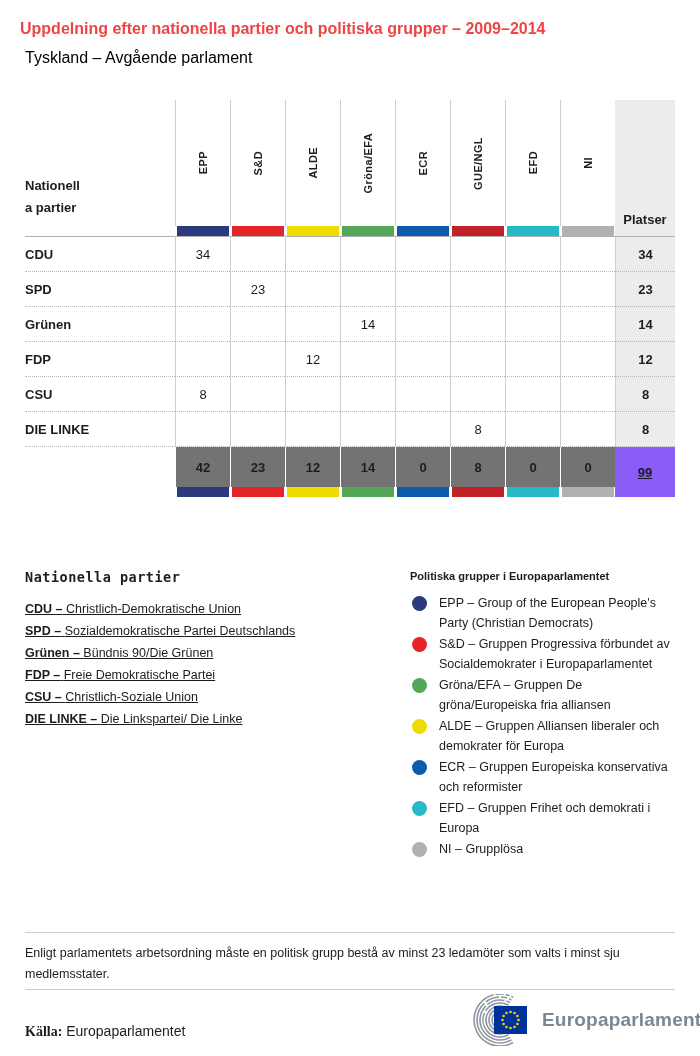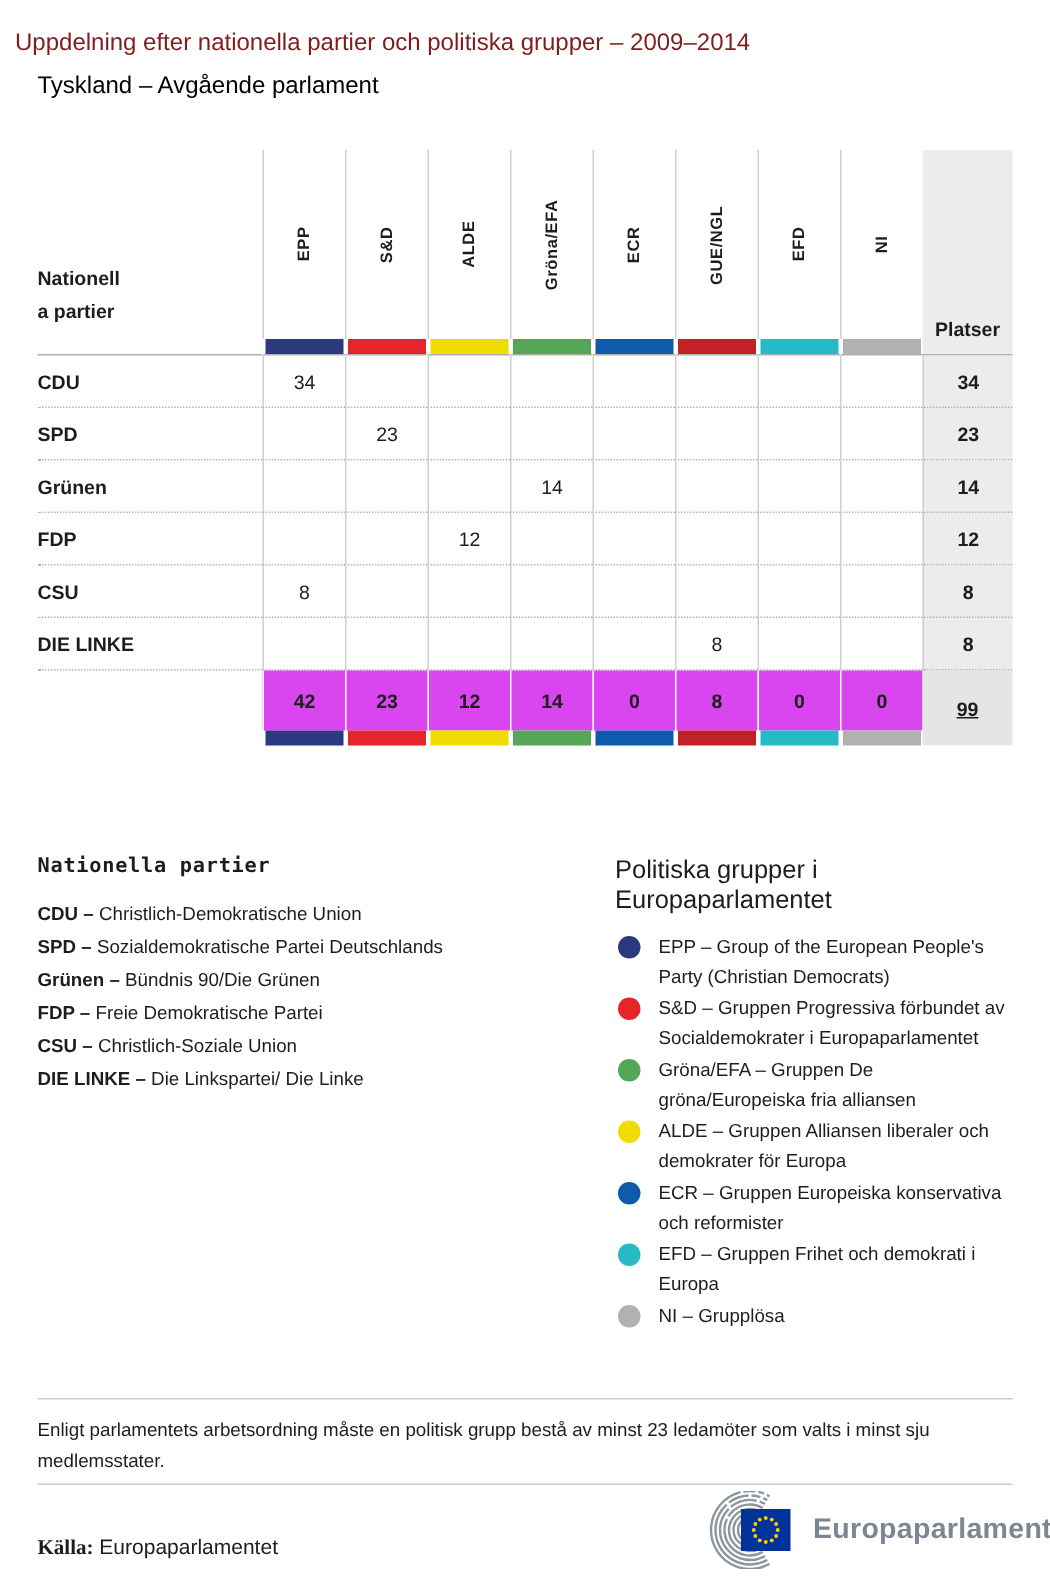--- a/index.html
+++ b/index.html
@@ -2,21 +2,21 @@
 <html><head>
 <meta charset="utf-8">
 <style>
   html,body{margin:0;padding:0;background:#fff;}
   body{width:700px;height:1056px;position:relative;overflow:hidden;
        font-family:"Liberation Sans",sans-serif;color:#1d1d1b;
        -webkit-font-smoothing:antialiased;}
   .abs{position:absolute;}
 
   
-  .title{left:10px;top:20px;font-size:16px;font-weight:normal;color:#7f1d1d;}
+  .title{left:20px;top:20px;font-size:16px;font-weight:bold;color:#ef4444;}
   .subtitle{left:25px;top:49px;font-size:16px;color:#000000;}
 
   
   .tbl{left:25px;top:100px;display:grid;
        grid-template-columns:150px repeat(8,55px) 60px;
        grid-template-rows:126px 11px repeat(6,35px) 40px 10px;}
   .cell{box-sizing:border-box;min-width:0;}
   .bl{border-left:1px solid #cfcfcf;}
   .blw{border-left:1px solid #fff;}
   .hlabel{display:flex;flex-direction:column;justify-content:flex-end;
@@ -29,34 +29,34 @@
           padding-bottom:9px;font-size:13px;font-weight:bold;
           border-bottom:1px solid #b0b0b0;}
   .barrow{border-bottom:1px solid #b0b0b0;display:flex;align-items:flex-start;}
   .bar{height:10px;flex:1;margin:0 1px;}
   .barrow2{display:flex;align-items:flex-start;}
   .lbl{font-size:13px;font-weight:bold;display:flex;align-items:center;
        border-bottom:1px dotted #b5b5b5;}
   .val{font-size:13px;display:flex;align-items:center;justify-content:center;
        border-bottom:1px dotted #b5b5b5;}
   .rseats{background:#ececec;font-weight:bold;}
-  .tot{background:#d946ef;font-size:13px;font-weight:bold;
+  .tot{background:#737373;font-size:13px;font-weight:bold;
        display:flex;align-items:center;justify-content:center;}
-  .totseats{grid-column:10;grid-row:9 / span 2;background:#e5e5e5;
+  .totseats{grid-column:10;grid-row:9 / span 2;background:#8b5cf6;
             display:flex;align-items:center;justify-content:center;
             font-size:13px;font-weight:bold;text-decoration:underline;}
 
   
   .leg-nat{left:25px;top:569px;width:365px;}
   .leg-nat h3{margin:0 0 13px 0;font-family:"DejaVu Sans Mono",monospace;
               font-size:13.5px;font-weight:bold;letter-spacing:.5px;}
-  .nitem{font-size:12.5px;line-height:22px;}
+  .nitem{font-size:12.5px;line-height:22px;text-decoration:underline;}
   .nitem b{font-weight:bold;}
   .leg-grp{left:410px;top:570px;width:268px;}
-  .leg-grp h3{margin:0 0 11px 0;font-size:17px;font-weight:normal;}
+  .leg-grp h3{margin:0 0 11px 0;font-size:11px;font-weight:bold;}
   .gitem{display:flex;align-items:flex-start;margin-bottom:1px;}
   .dot{width:15px;height:15px;border-radius:50%;flex:0 0 15px;margin:3px 12px 0 2px;}
   .gtext{font-size:12.5px;line-height:20px;width:238px;}
   .gtext b{font-weight:normal;}
 
   
   .rule{left:25px;width:650px;height:0;border-top:1px solid #ccc;}
   .rule1{top:932px;} .rule2{top:989px;}
   .footnote{left:25px;top:943px;width:640px;font-size:12.5px;line-height:21px;}
   .source{left:25px;top:1023px;font-size:14px;}

